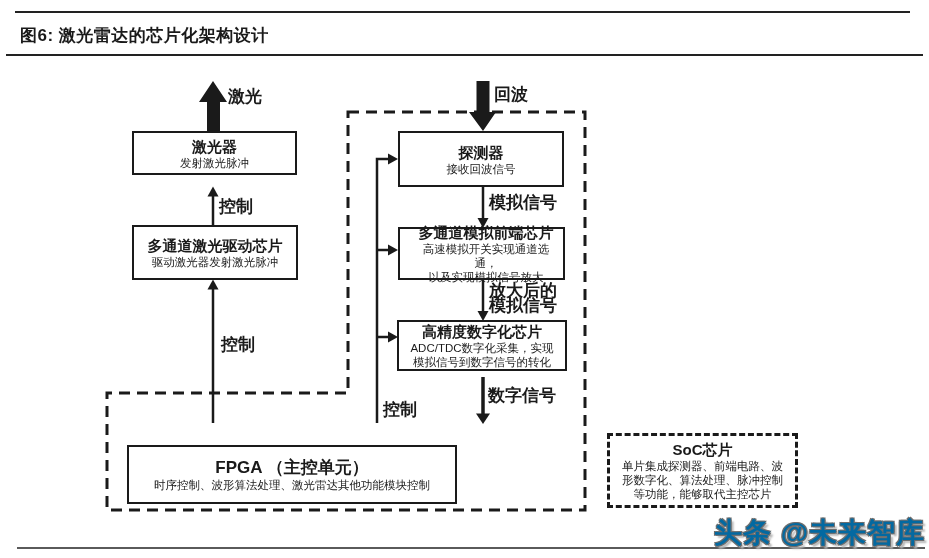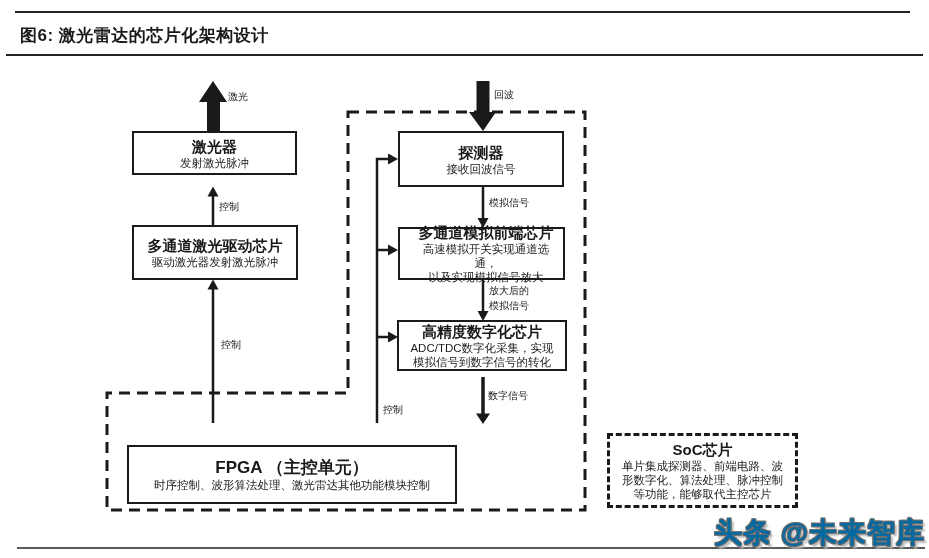--- a/index.html
+++ b/index.html
@@ -22,21 +22,21 @@
     text-align:center;box-sizing:border-box;padding:2px 3px;
   }
   .node .t{font-weight:bold;font-size:15px;line-height:19px;white-space:nowrap;}
   .node .s{font-size:11.5px;line-height:14px;}
   .node-fpga .t{font-size:17px;line-height:21px;}
   .node-soc{
     border:3px dashed #1a1a1a;background:transparent;z-index:2;
   }
   .node-soc .s{font-size:11.5px;line-height:14px;}
   .lbl{
-    position:absolute;z-index:3;font-size:10px;font-weight:normal;
+    position:absolute;z-index:3;font-size:17px;font-weight:bold;
     line-height:15px;white-space:nowrap;text-align:center;
   }
   .watermark{
     position:absolute;right:4px;bottom:6px;z-index:4;
     font-size:28px;font-weight:bold;letter-spacing:1px;color:#0369a1;
     text-shadow:-1px -1px 0 #6e6e6e,1px -1px 0 #6e6e6e,-1px 1px 0 #6e6e6e,
                 1px 1px 0 #6e6e6e,3px 3px 2px #b5b5b5;
     white-space:nowrap;
   }
 </style>

